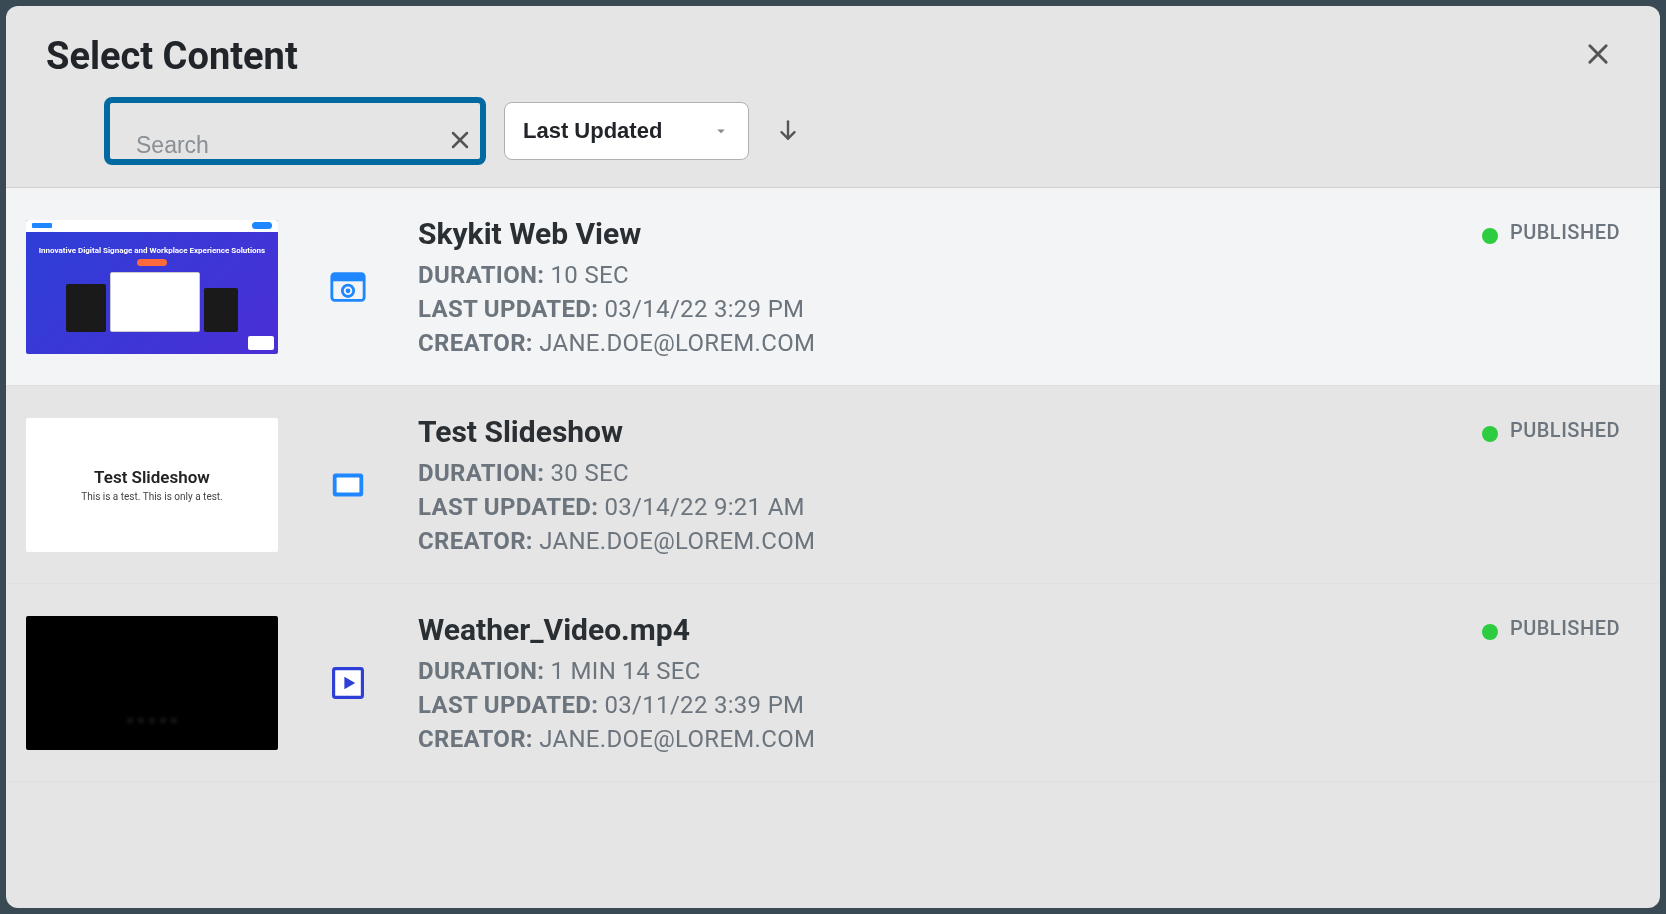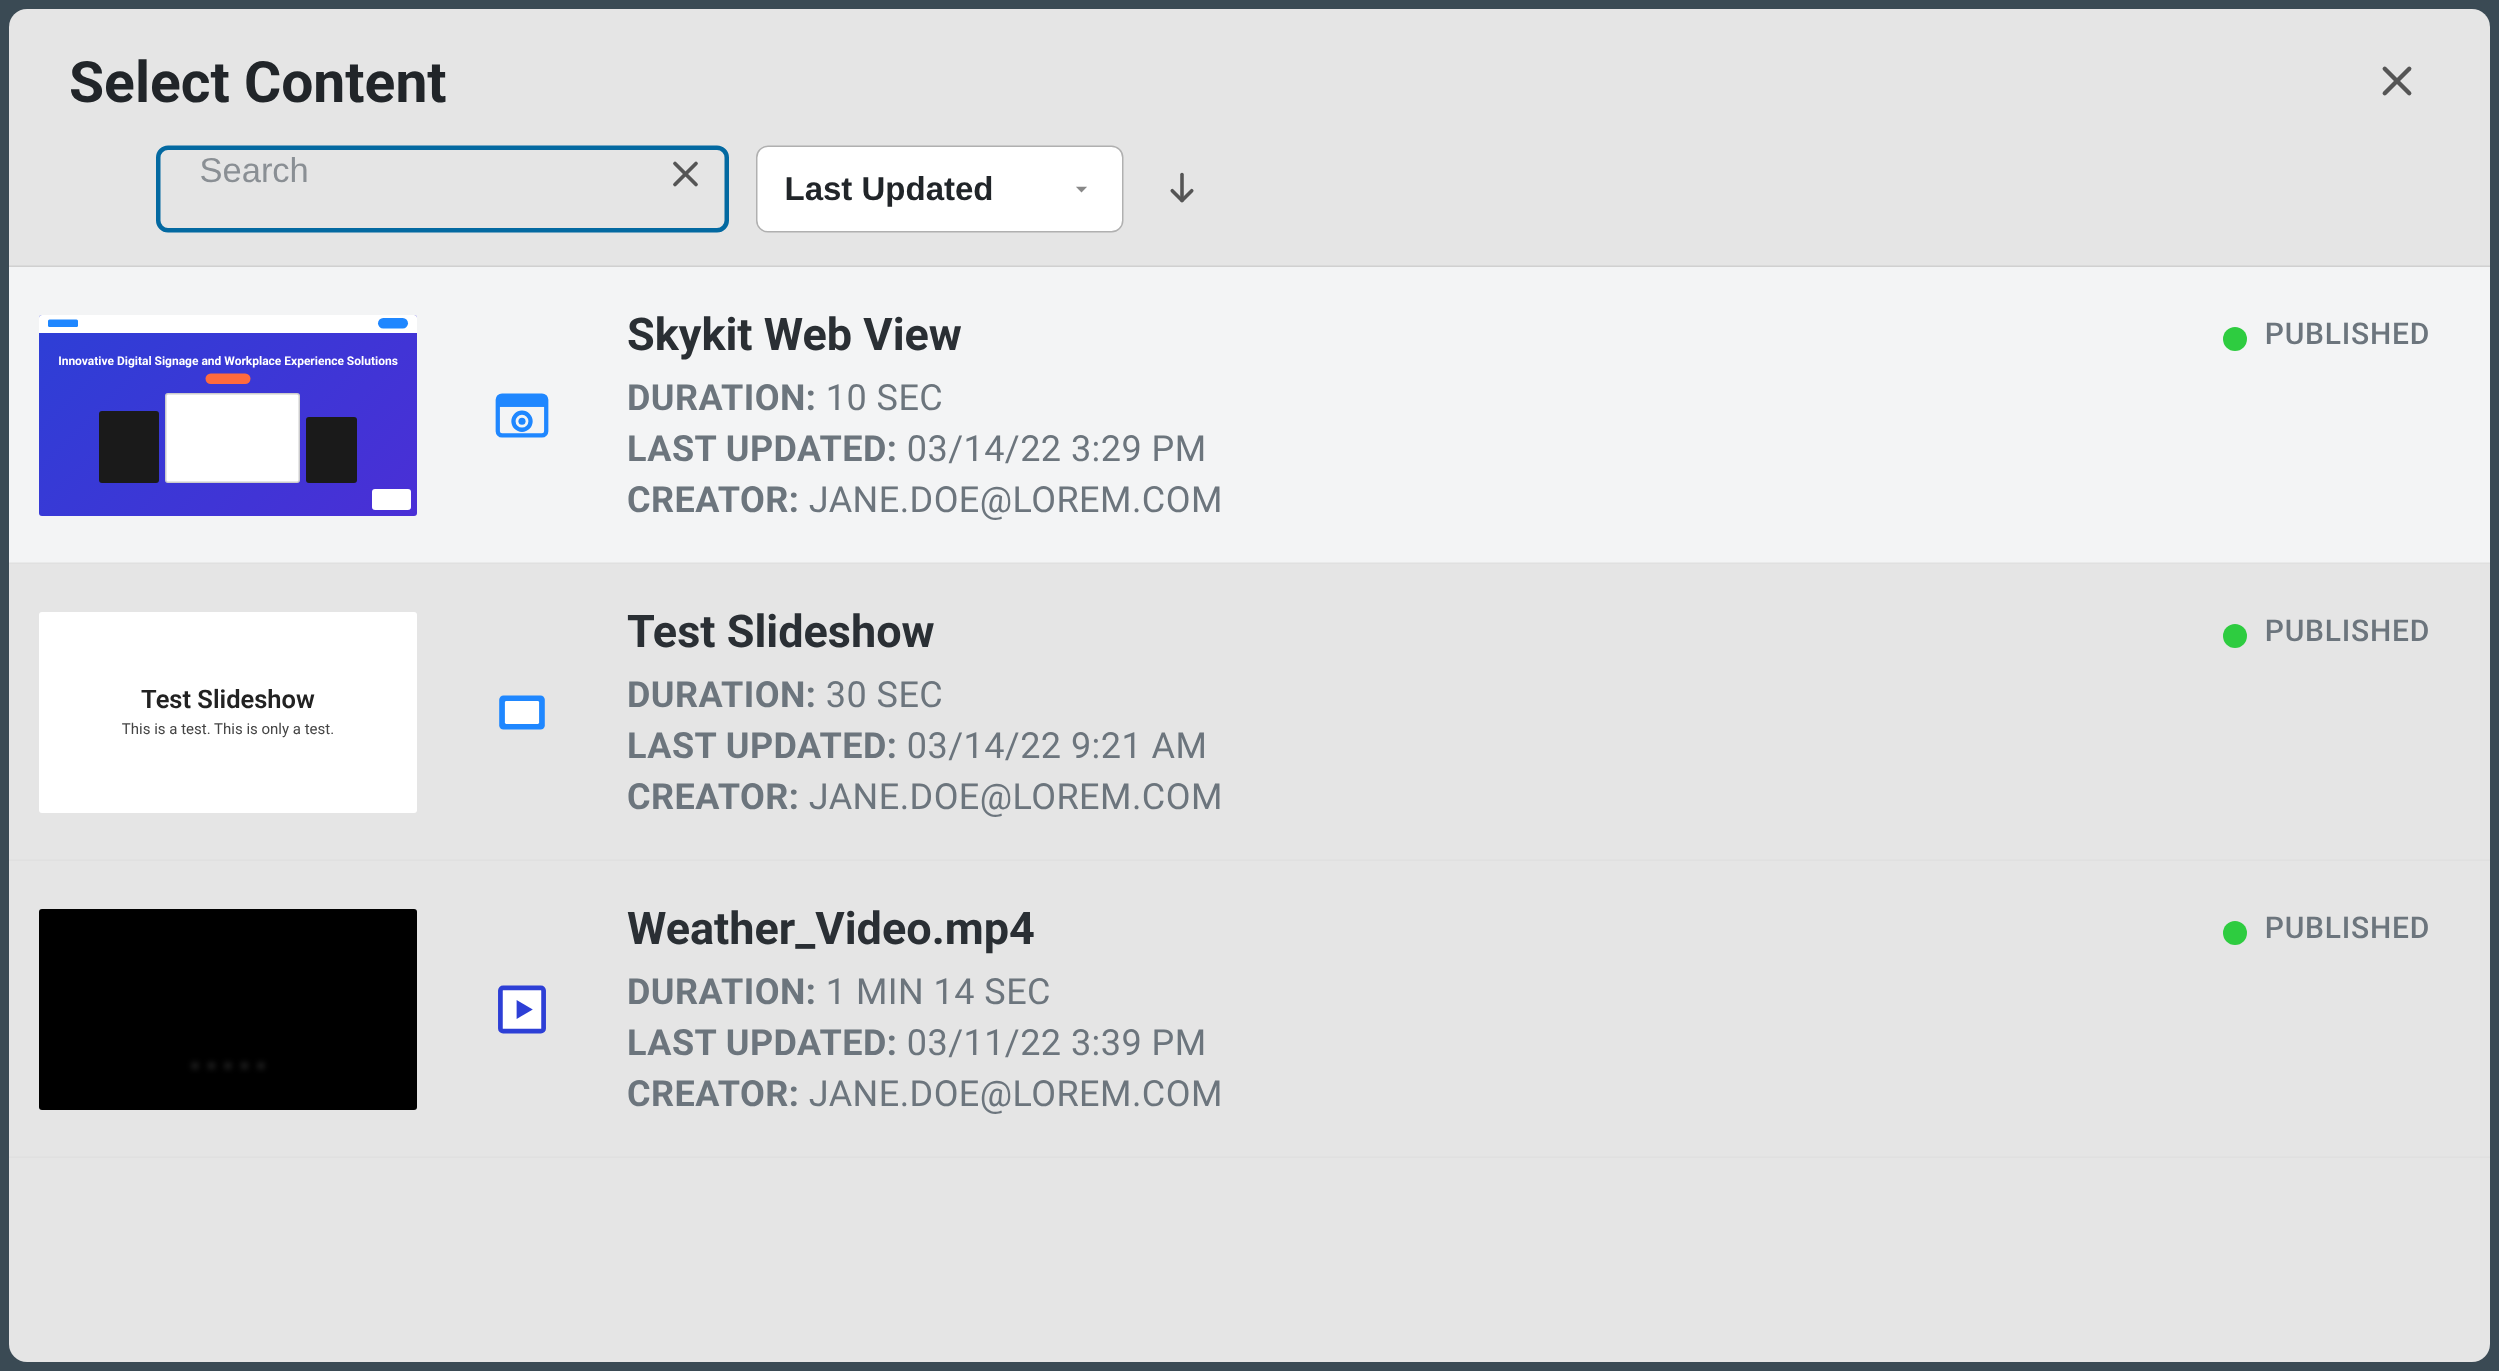--- a/index.html
+++ b/index.html
@@ -44,24 +44,24 @@
     .close-btn svg { width: 28px; height: 28px; }
     .toolbar {
       display: flex;
       align-items: center;
       gap: 18px;
       padding: 0 40px 22px 98px;
       border-bottom: 1px solid #d0d0d0;
     }
     .search-wrap {
       display: flex;
-      align-items: flex-start;
-      border: 3px solid #0369a1;
+      align-items: flex-end;
+      border: 6px solid #0369a1;
       border-radius: 8px;
-      height: 58px;
+      height: 68px;
       width: 382px;
       padding: 0 14px;
       gap: 12px;
     }
     .search-wrap .search-icon { color: #666; }
     .search-wrap input {
       flex: 1;
       border: none;
       outline: none;
       font-size: 23px;

